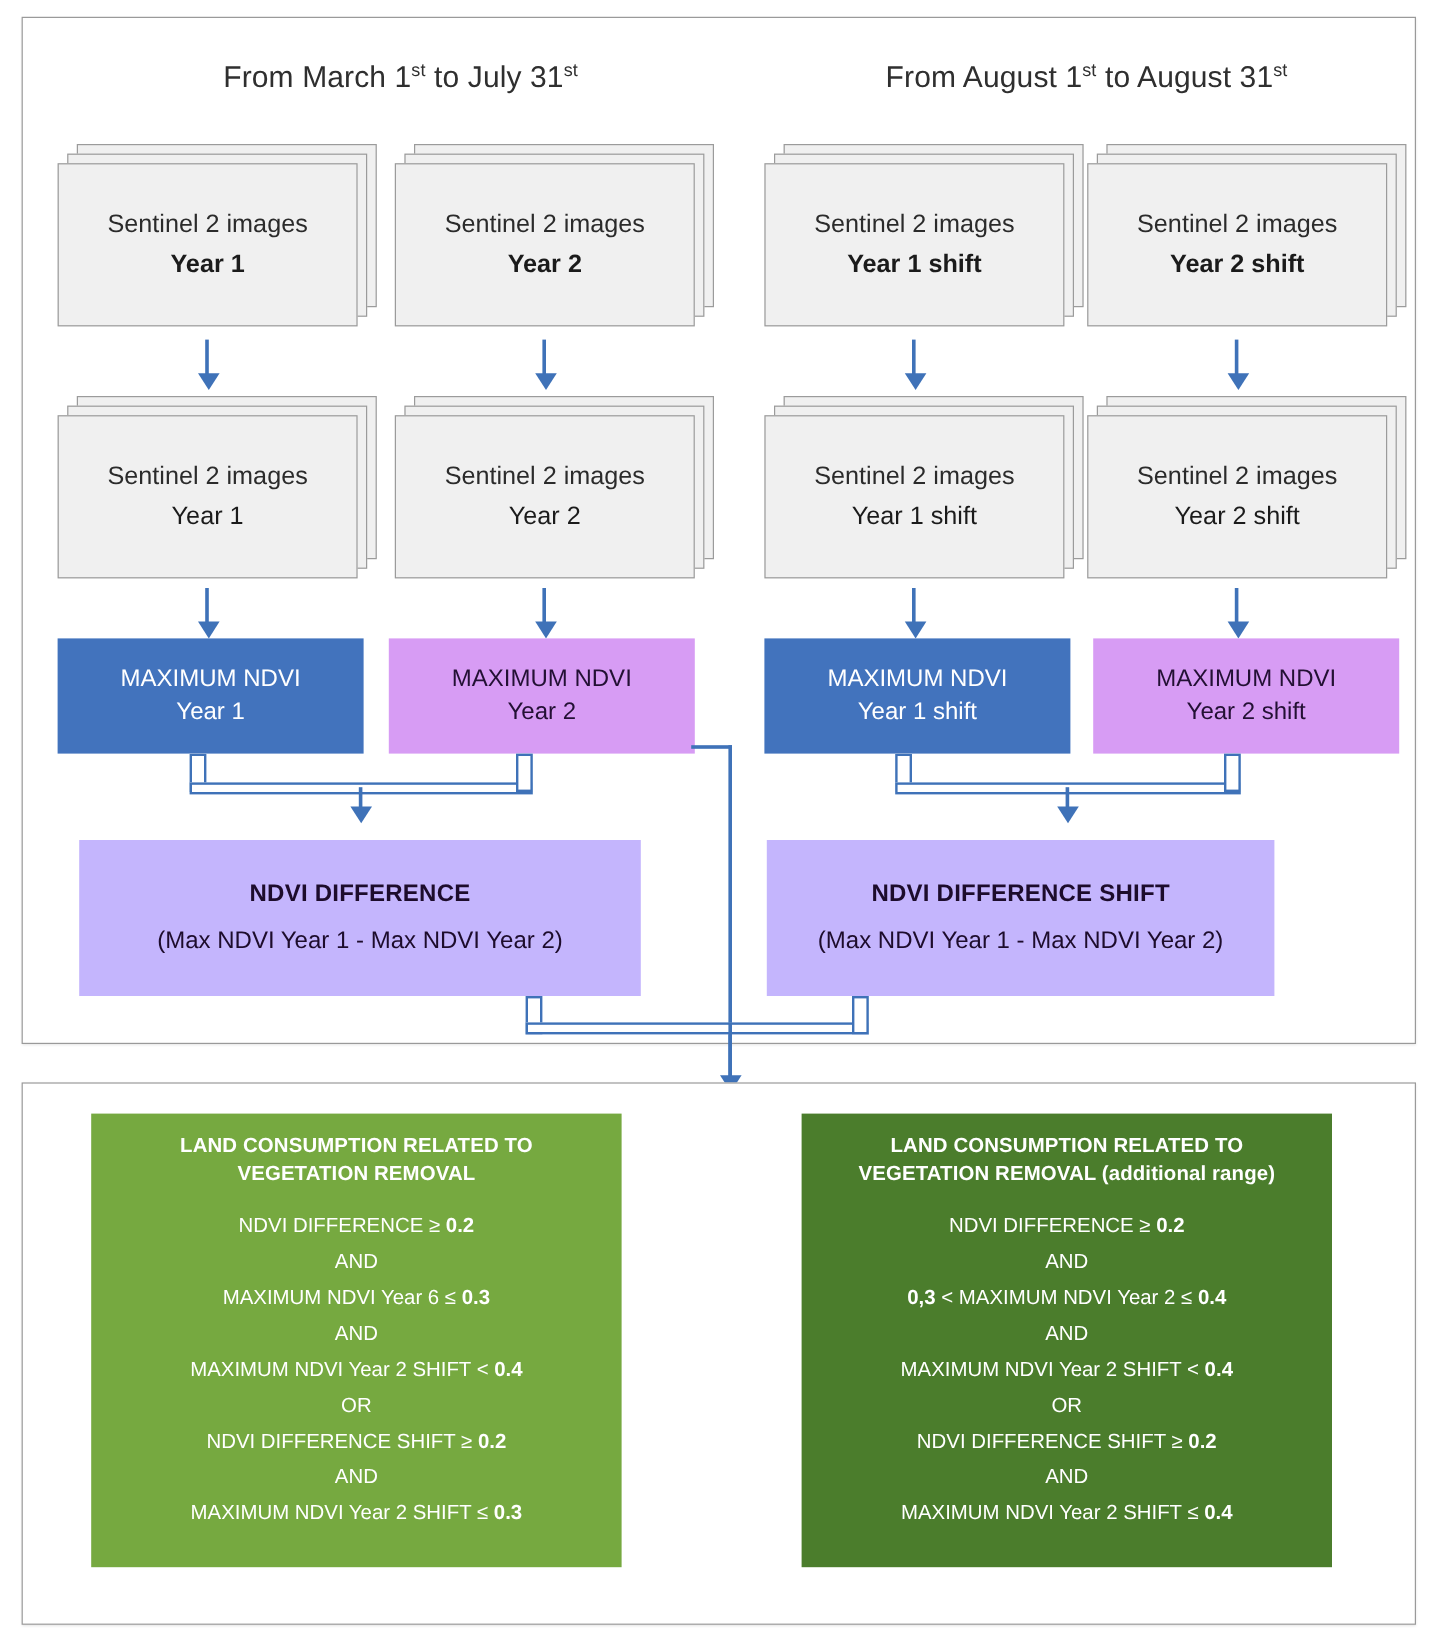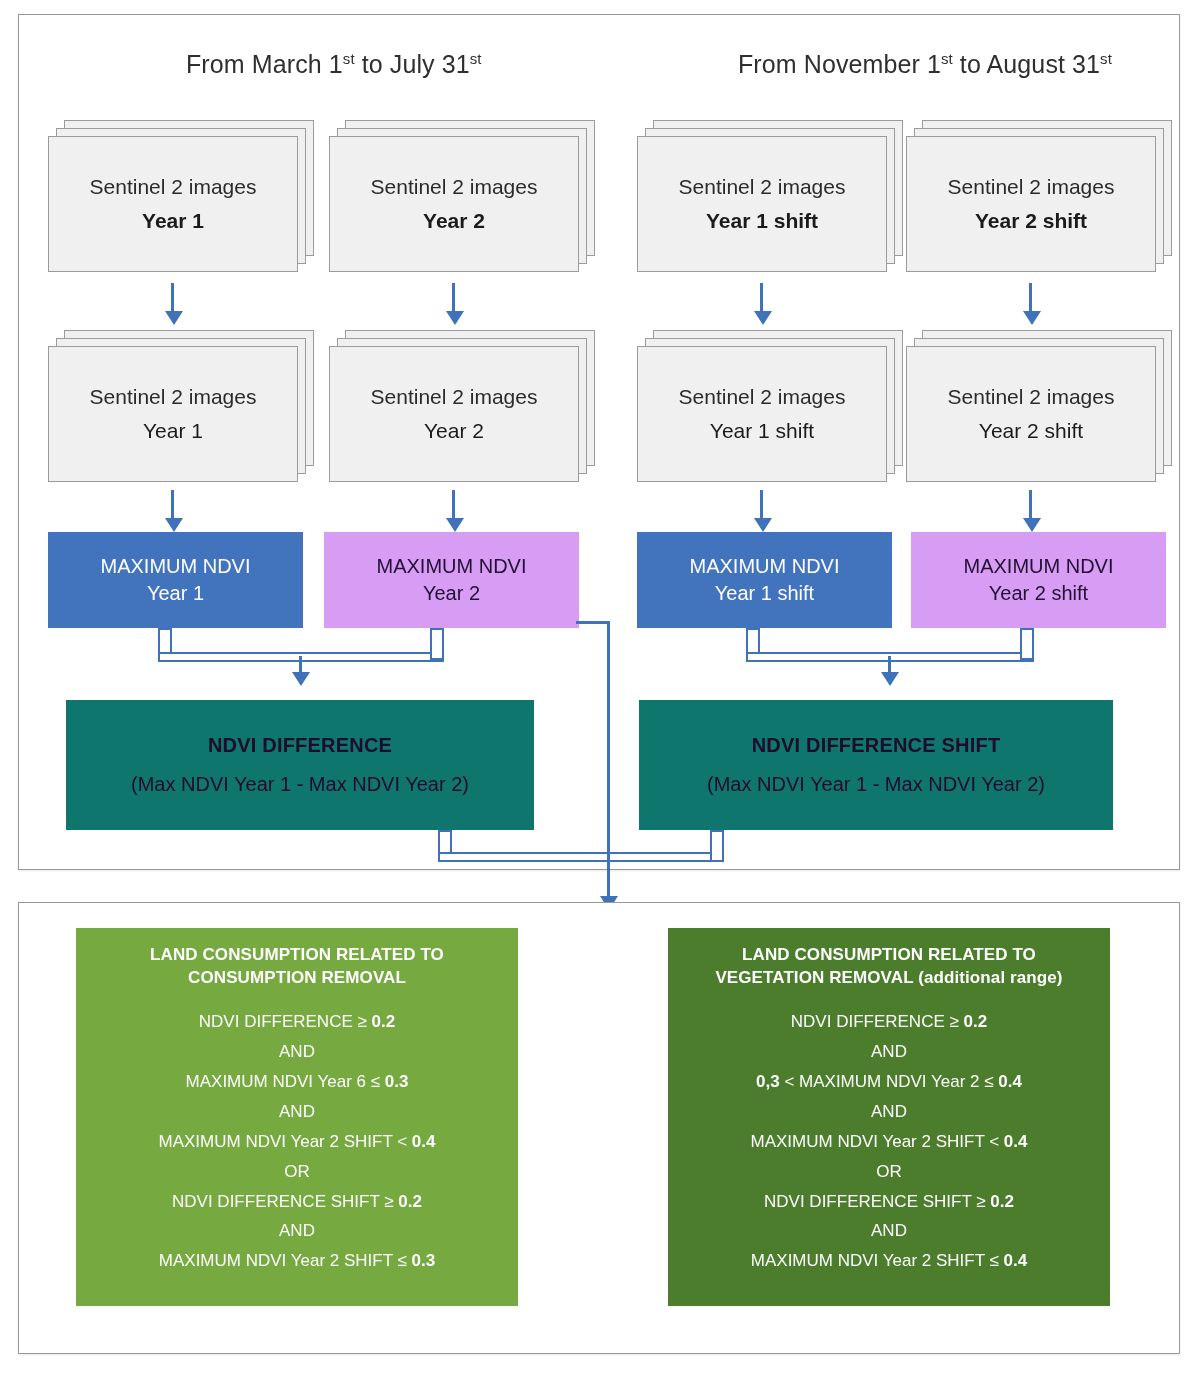--- a/index.html
+++ b/index.html
@@ -64,21 +64,21 @@
     align-items:center;justify-content:center;
     box-sizing:border-box;
     text-align:center;
   }
   .box.blue{background:#4273bd;color:#ffffff;}
   .box.violet{background:#d79cf4;color:#231034;}
   .box .ln{font-size:20px;line-height:1.35;white-space:nowrap;text-align:center;}
 
   .diffbox{
     position:absolute;
-    background:#0f766e;
+    background:#c4b5fd;
     display:flex;flex-direction:column;
     justify-content:center;
     gap:16px;
     box-sizing:border-box;
     text-align:center;
     color:#1d0c2c;
   }
   .diffbox .t1{font-size:20px;font-weight:bold;letter-spacing:.2px;}
   .diffbox .t2{font-size:20px;}
 
@@ -121,21 +121,21 @@
 
 <div class="stage">
 
   <div class="panel" id="panel-top"></div>
 
   <div class="section-title" id="title-left">
     <span>From March 1</span><sup>st</sup><span> to July 31</span><sup>st</sup>
   </div>
 
   <div class="section-title" id="title-right">
-    <span>From November 1</span><sup>st</sup><span> to August 31</span><sup>st</sup>
+    <span>From August 1</span><sup>st</sup><span> to August 31</span><sup>st</sup>
   </div>
 
   <div class="stack" id="stack-r1-c0" style="left:48px;top:136px;width:250px;height:136px;">
     <div class="sheet s3" style="width:250px;height:136px;"></div>
     <div class="sheet s2" style="width:250px;height:136px;"></div>
     <div class="sheet s1 face" style="width:250px;height:136px;">
       <div class="card-l1">Sentinel 2 images</div>
       <div class="card-l2 bold">Year 1</div>
     </div>
   </div>
@@ -257,41 +257,41 @@
   <div class="conn hollow" style="left:746px;top:652px;width:288px;height:10px;"></div>
   <div class="conn hollow" style="left:1020px;top:628px;width:14px;height:32px;"></div>
   <div class="vline" style="left:888px;top:656px;height:20px;"></div>
   <div class="arrowhead" style="left:881px;top:672px;"></div>
 
   <div class="diffbox" id="diff-left" style="left:66px;top:700px;width:468px;height:130px;">
     <div class="t1">NDVI DIFFERENCE</div>
     <div class="t2">(Max NDVI Year 1 - Max NDVI Year 2)</div>
   </div>
 
-  <div class="diffbox" id="diff-right" style="left:639px;top:700px;width:474px;height:130px;">
+  <div class="diffbox" id="diff-right" style="left:639px;top:700px;width:423px;height:130px;">
     <div class="t1">NDVI DIFFERENCE SHIFT</div>
     <div class="t2">(Max NDVI Year 1 - Max NDVI Year 2)</div>
   </div>
 
   <div class="hline" style="left:576px;top:621px;width:34px;"></div>
   <div class="vline" style="left:607px;top:621px;height:280px;"></div>
 
   <div class="conn hollow" style="left:438px;top:830px;width:14px;height:32px;"></div>
   <div class="conn hollow" style="left:438px;top:852px;width:286px;height:10px;"></div>
   <div class="conn hollow" style="left:710px;top:830px;width:14px;height:32px;"></div>
 
   <div class="vline" style="left:607px;top:852px;height:48px;"></div>
   <div class="arrowhead" style="left:600px;top:896px;"></div>
 
   <div class="panel" id="panel-bottom"></div>
 
   <div class="rulebox" id="rule-left" style="left: 76px; top: 928px; width: 442px; height: 378px; background: rgb(118, 169, 64);">
     <div class="hdr">
       <div>LAND CONSUMPTION RELATED TO</div>
-      <div>CONSUMPTION REMOVAL</div>
+      <div>VEGETATION REMOVAL</div>
     </div>
     <div id="rule-left-lines">
         <div class="line"><span>NDVI DIFFERENCE ≥ </span><b>0.2</b></div>
         <div class="line"><span>AND</span></div>
         <div class="line"><span>MAXIMUM NDVI Year 6 ≤  </span><b>0.3</b></div>
         <div class="line"><span>AND</span></div>
         <div class="line"><span>MAXIMUM NDVI Year 2 SHIFT &lt; </span><b>0.4</b></div>
         <div class="line"><span>OR</span></div>
         <div class="line"><span>NDVI DIFFERENCE SHIFT ≥ </span><b>0.2</b></div>
         <div class="line"><span>AND</span></div>

